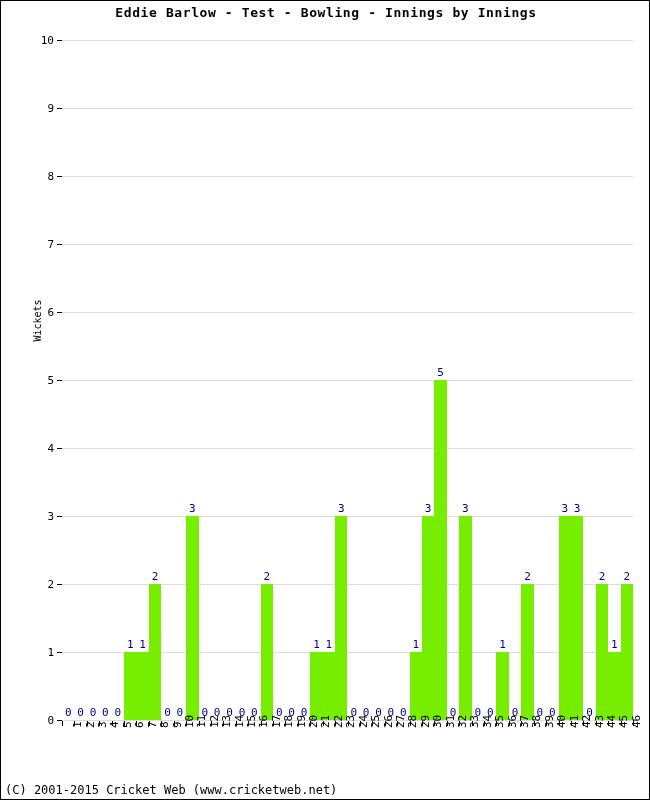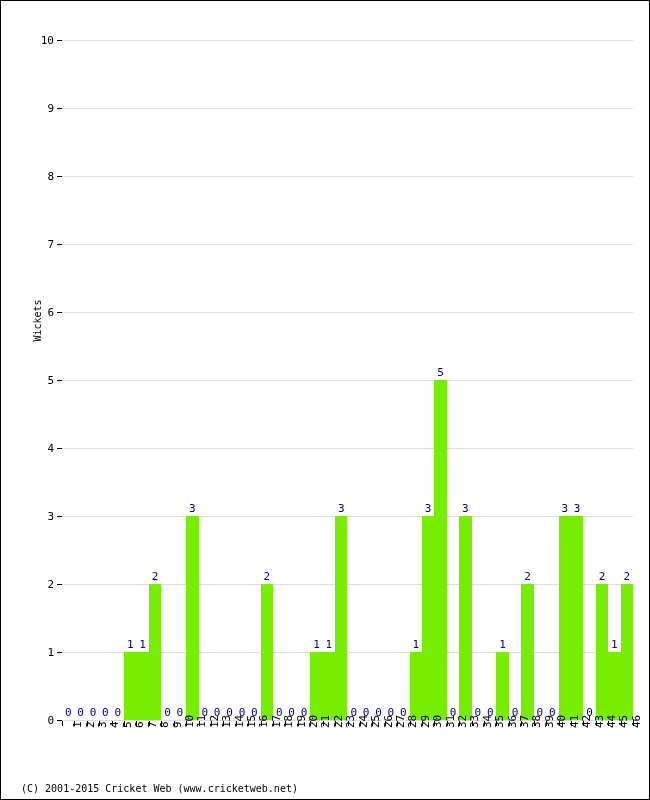--- a/index.html
+++ b/index.html
@@ -135,32 +135,33 @@
     top: 752px;
     width: 645px;
     text-align: right;
     font-size: 10px;
     color: #000000;
     white-space: nowrap;
   }
   
   #footer-copyright {
     position: absolute;
-    left: 20px;
+    left: 4px;
     top: 782px;
-    font-size: 10px;
+    font-size: 12px;
     color: #000000;
     white-space: nowrap;
   }
 </style>
 </head>
 <body>
 
 <div id="chart-root">
 
+  <div id="chart-title">Eddie Barlow - Test - Bowling - Innings by Innings</div>
 
   <div id="axis-left"></div>
   <div id="axis-bottom"></div>
 
   <div id="plot-area">
     <div id="gridlines">
         <div class="gridline" style="top: 680px;"></div>
         <div class="gridline" style="top: 612px;"></div>
         <div class="gridline" style="top: 544px;"></div>
         <div class="gridline" style="top: 476px;"></div>

